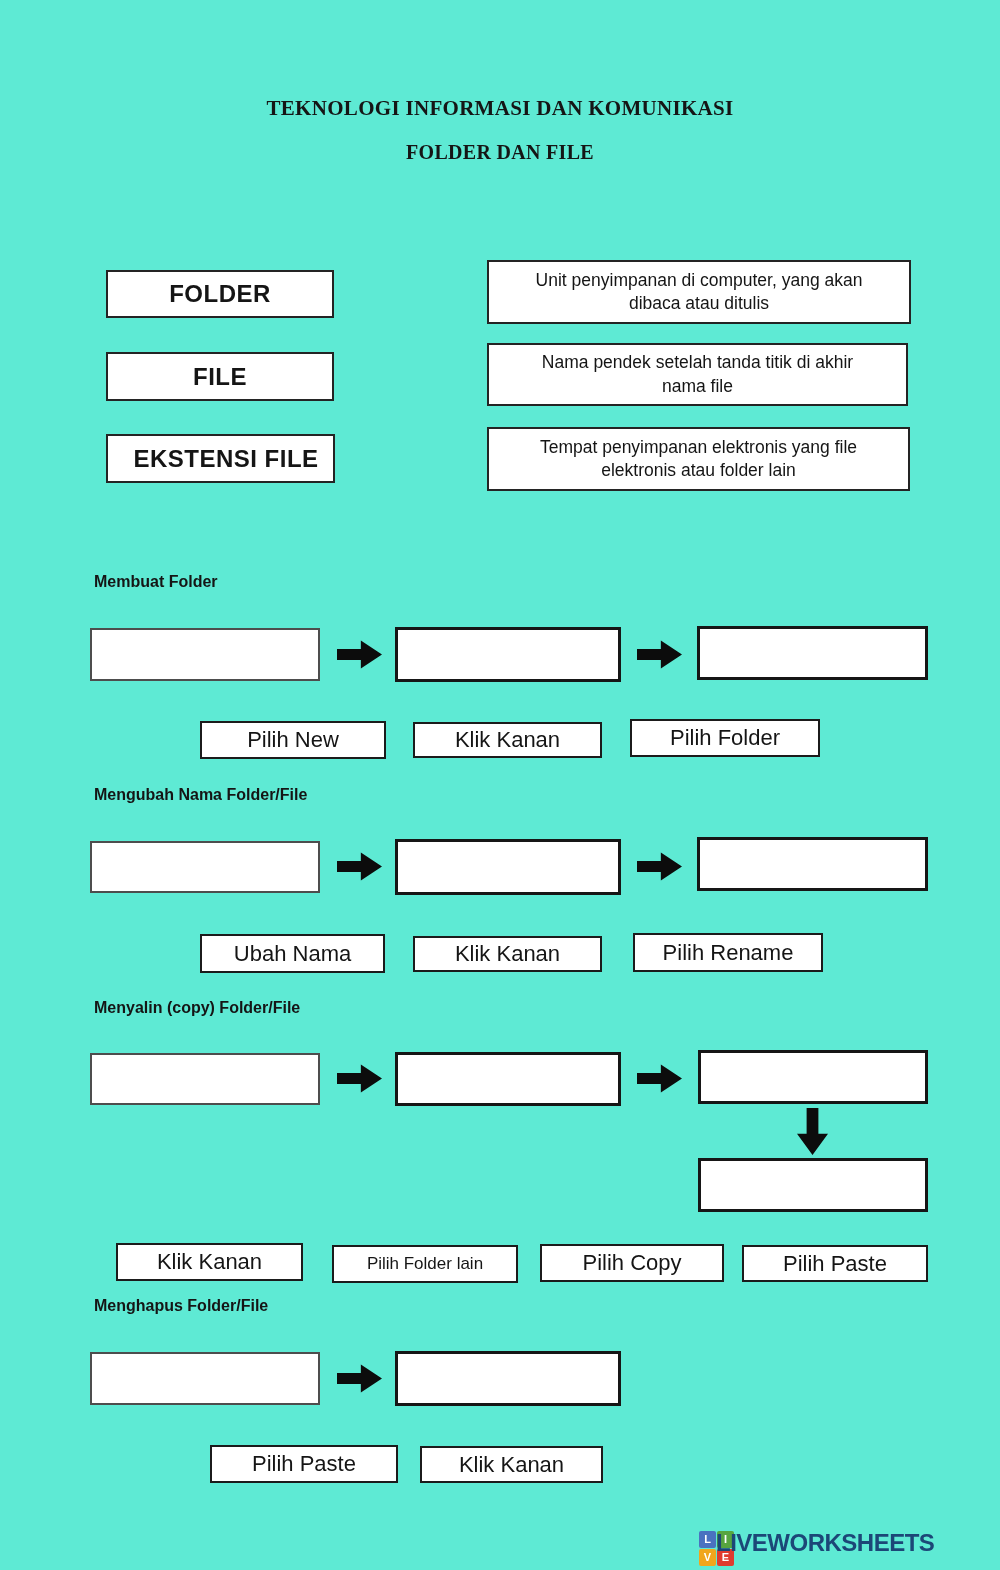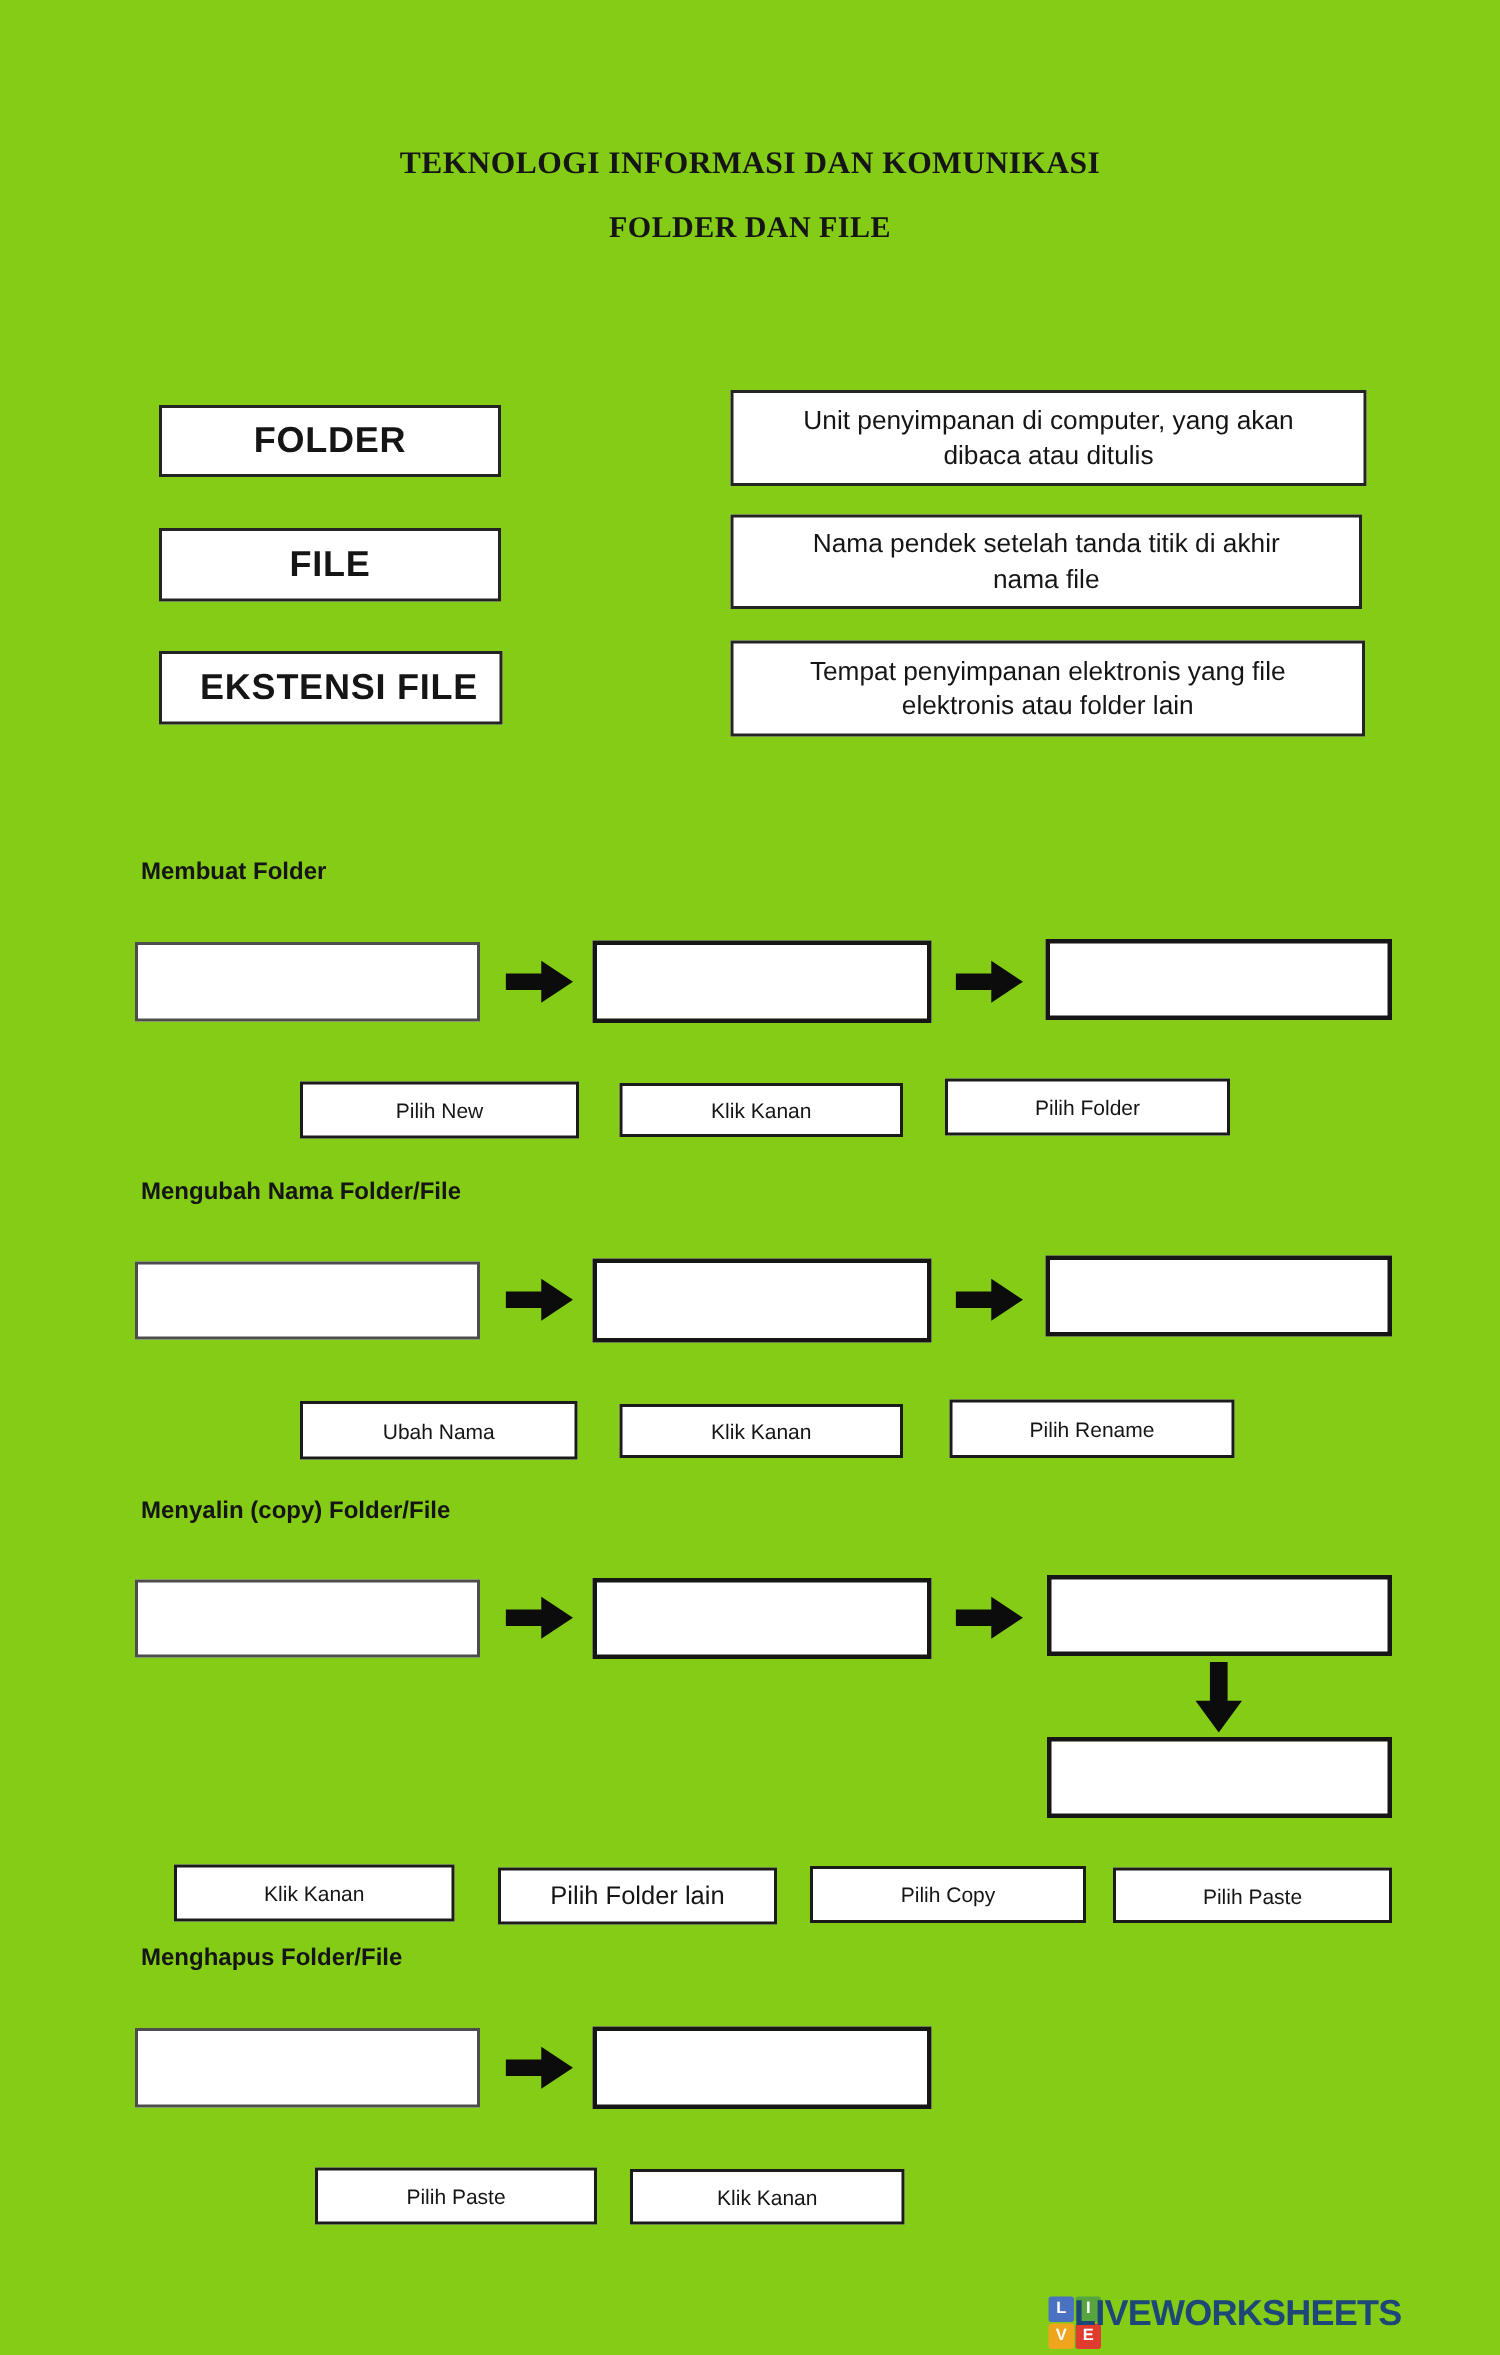--- a/index.html
+++ b/index.html
@@ -1,20 +1,20 @@
 <!DOCTYPE html>
 <html><head>
 <meta charset="utf-8">
 <style>
   * { margin:0; padding:0; box-sizing:border-box; }
   html,body { background:#ffffff; }
   .page {
     position:relative;
     width:1000px; height:1570px;
-    background:#84cc16;
+    background:#5eead4;
     font-family:"Liberation Sans", sans-serif;
     color:#151515;
     overflow:hidden;
   }
   .title {
     position:absolute; top:96px; left:0; width:100%;
     text-align:center;
     font-family:"Liberation Serif", serif;
     font-weight:bold; font-size:21px; letter-spacing:0.3px;
   }
@@ -47,21 +47,21 @@
     position:absolute;
     background:#ffffff;
     border:2px solid #4d4d4d;
   }
   .slot.dark { border:3px solid #161616; }
   .option-box {
     position:absolute;
     background:#ffffff;
     border:2px solid #1b1b1b;
     display:flex; align-items:center; justify-content:center;
-    font-size:14px;
+    font-size:22px;
   }
   .option-box.small-text { font-size:17px; }
   .arrow-right {
     position:absolute; width:45px; height:29px; background:#0c0c0c;
     clip-path:polygon(0 31%, 53% 31%, 53% 2%, 100% 50%, 53% 98%, 53% 69%, 0 69%);
   }
   .arrow-down {
     position:absolute; width:31px; height:47px; background:#0c0c0c;
     clip-path:polygon(31% 0, 69% 0, 69% 55%, 100% 55%, 50% 100%, 0 55%, 31% 55%);
   }

